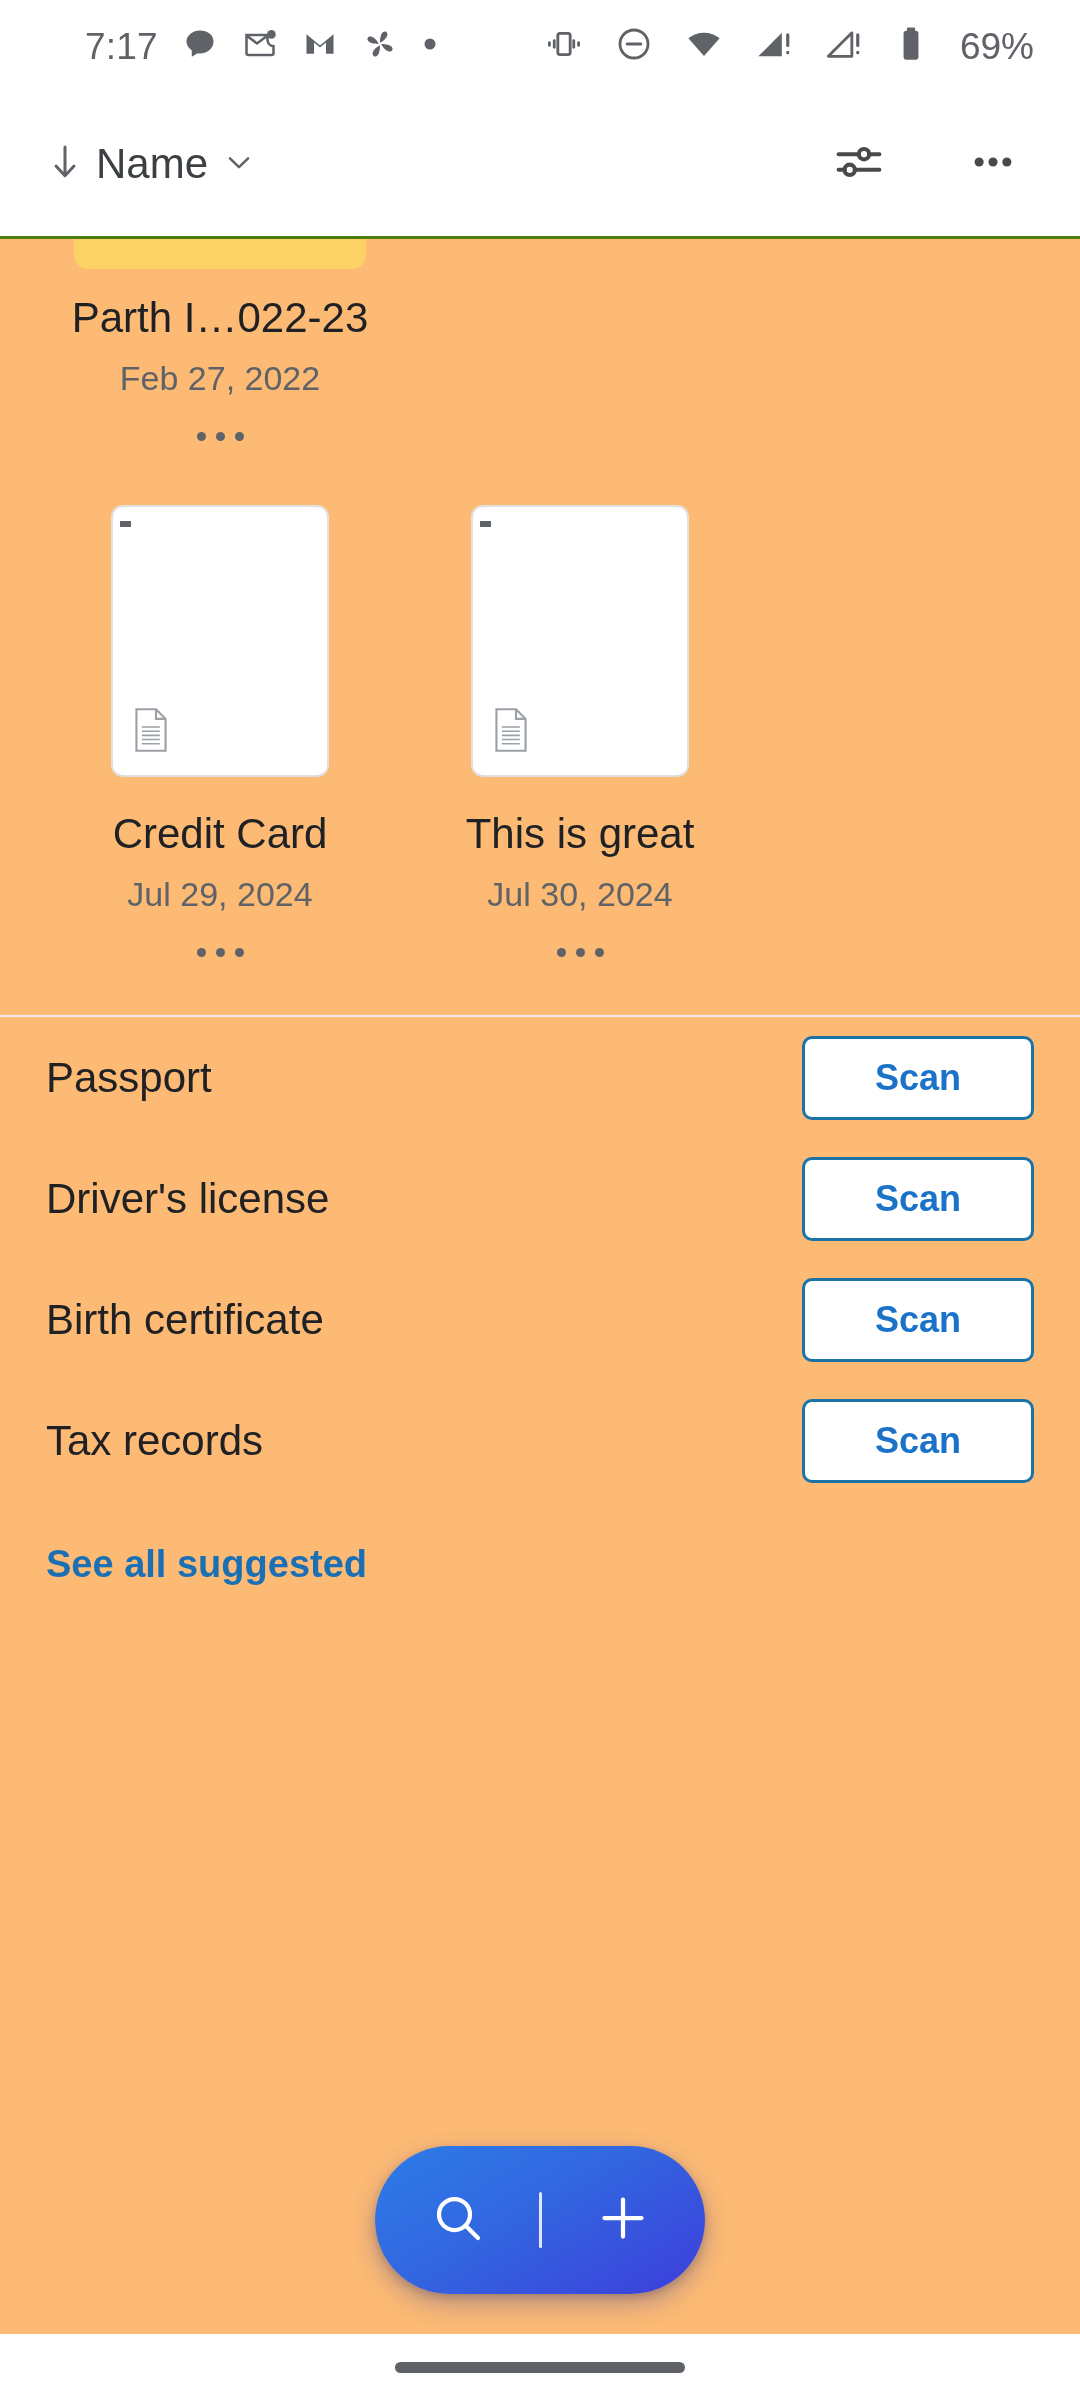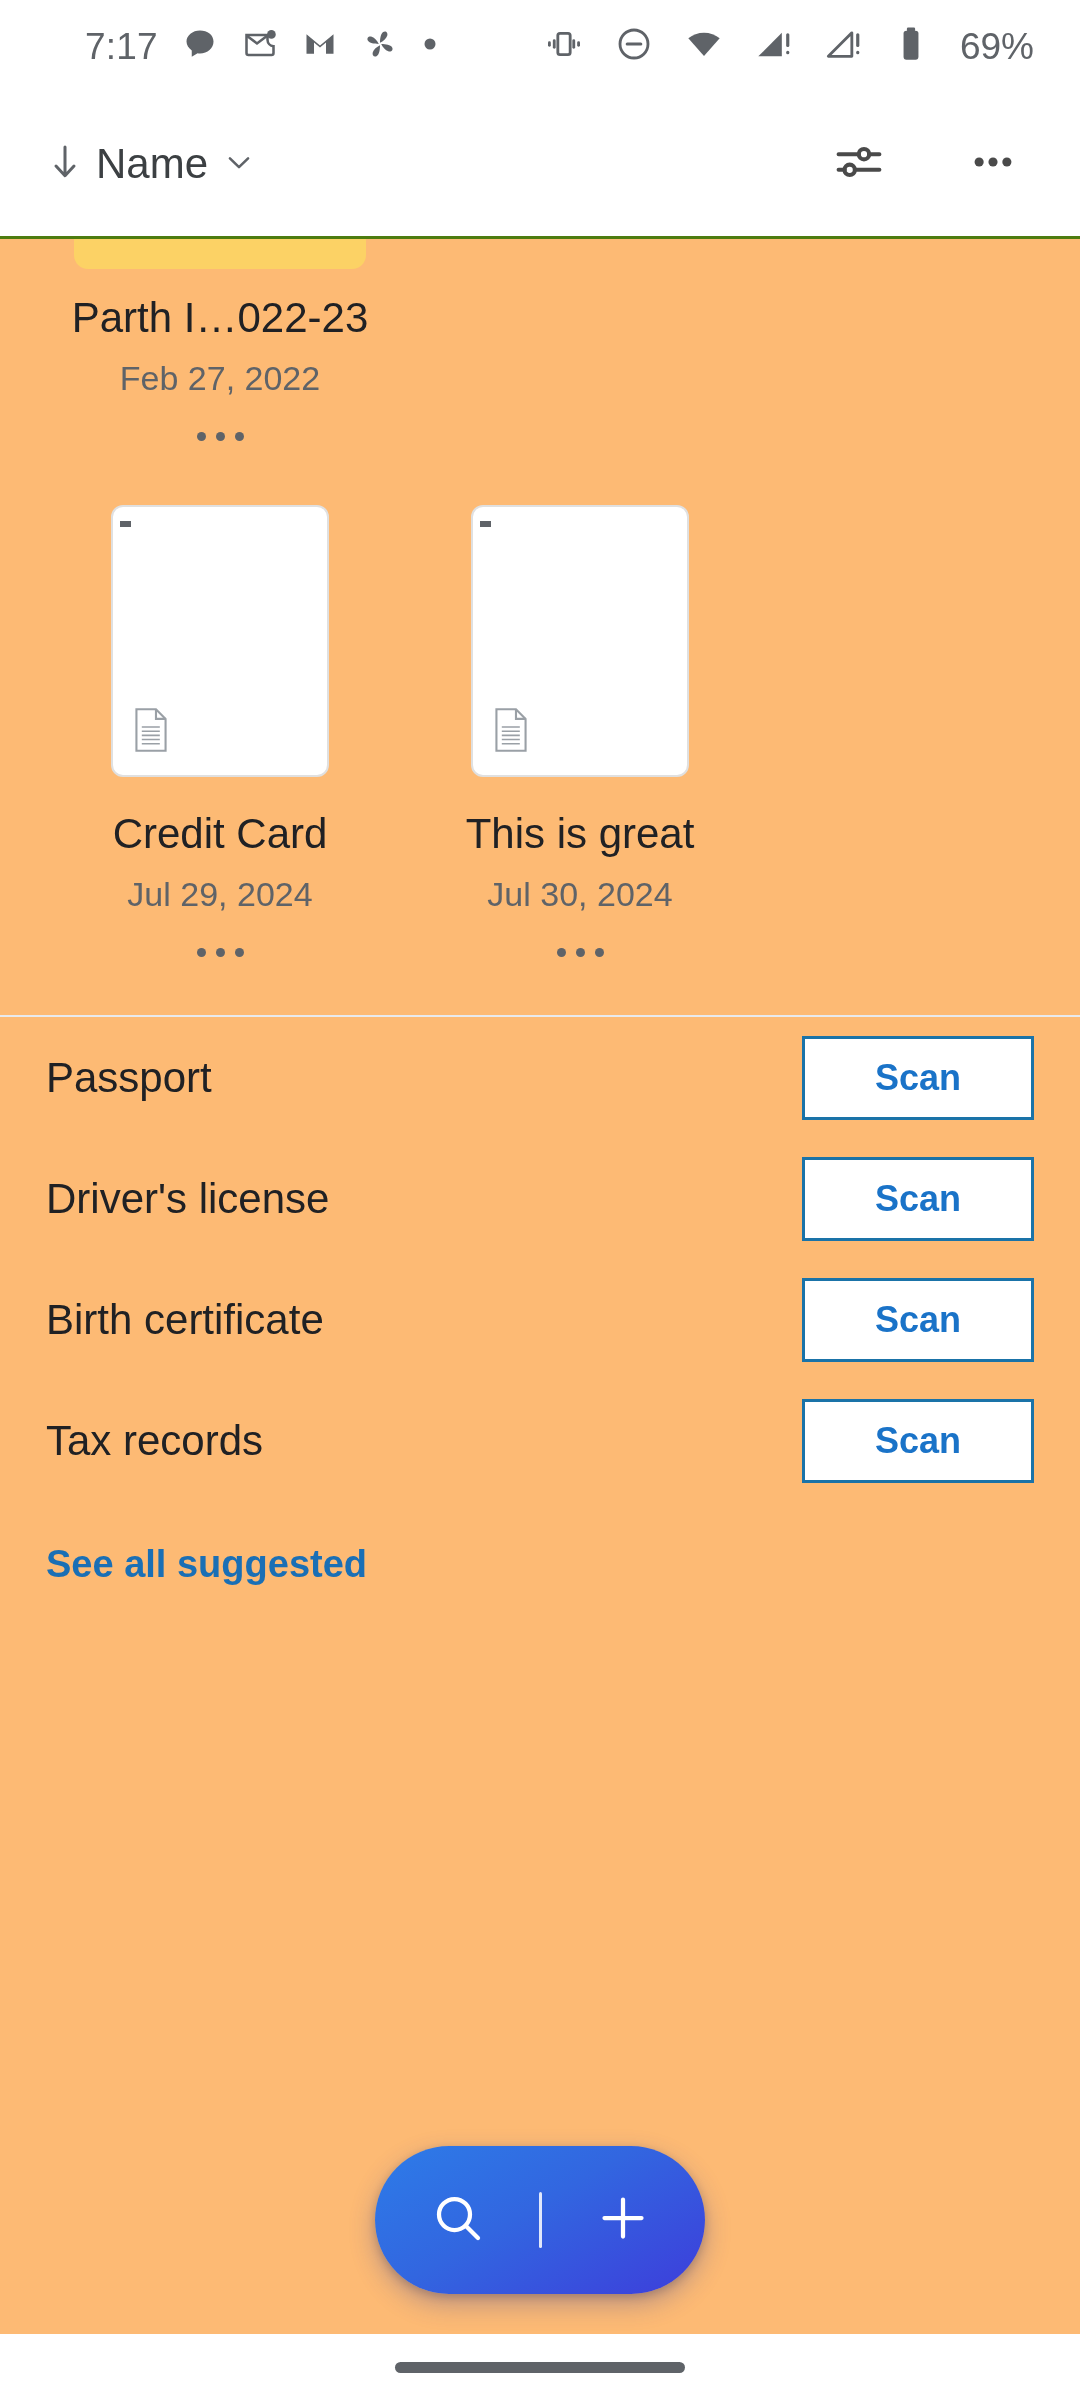--- a/index.html
+++ b/index.html
@@ -227,21 +227,21 @@
   .sug-label {
     font-size: 42px;
     color: #202124;
     line-height: 1;
   }
   .scan-btn {
     margin-left: auto;
     width: 232px;
     height: 84px;
     border: 3px solid #1a73a8;
-    border-radius: 0;
+    border-radius: 10px;
     background: #ffffff;
     color: #1a73c8;
     font-size: 36px;
     font-weight: 700;
     font-family: "Liberation Sans", sans-serif;
     display: flex;
     align-items: center;
     justify-content: center;
     cursor: pointer;
   }

